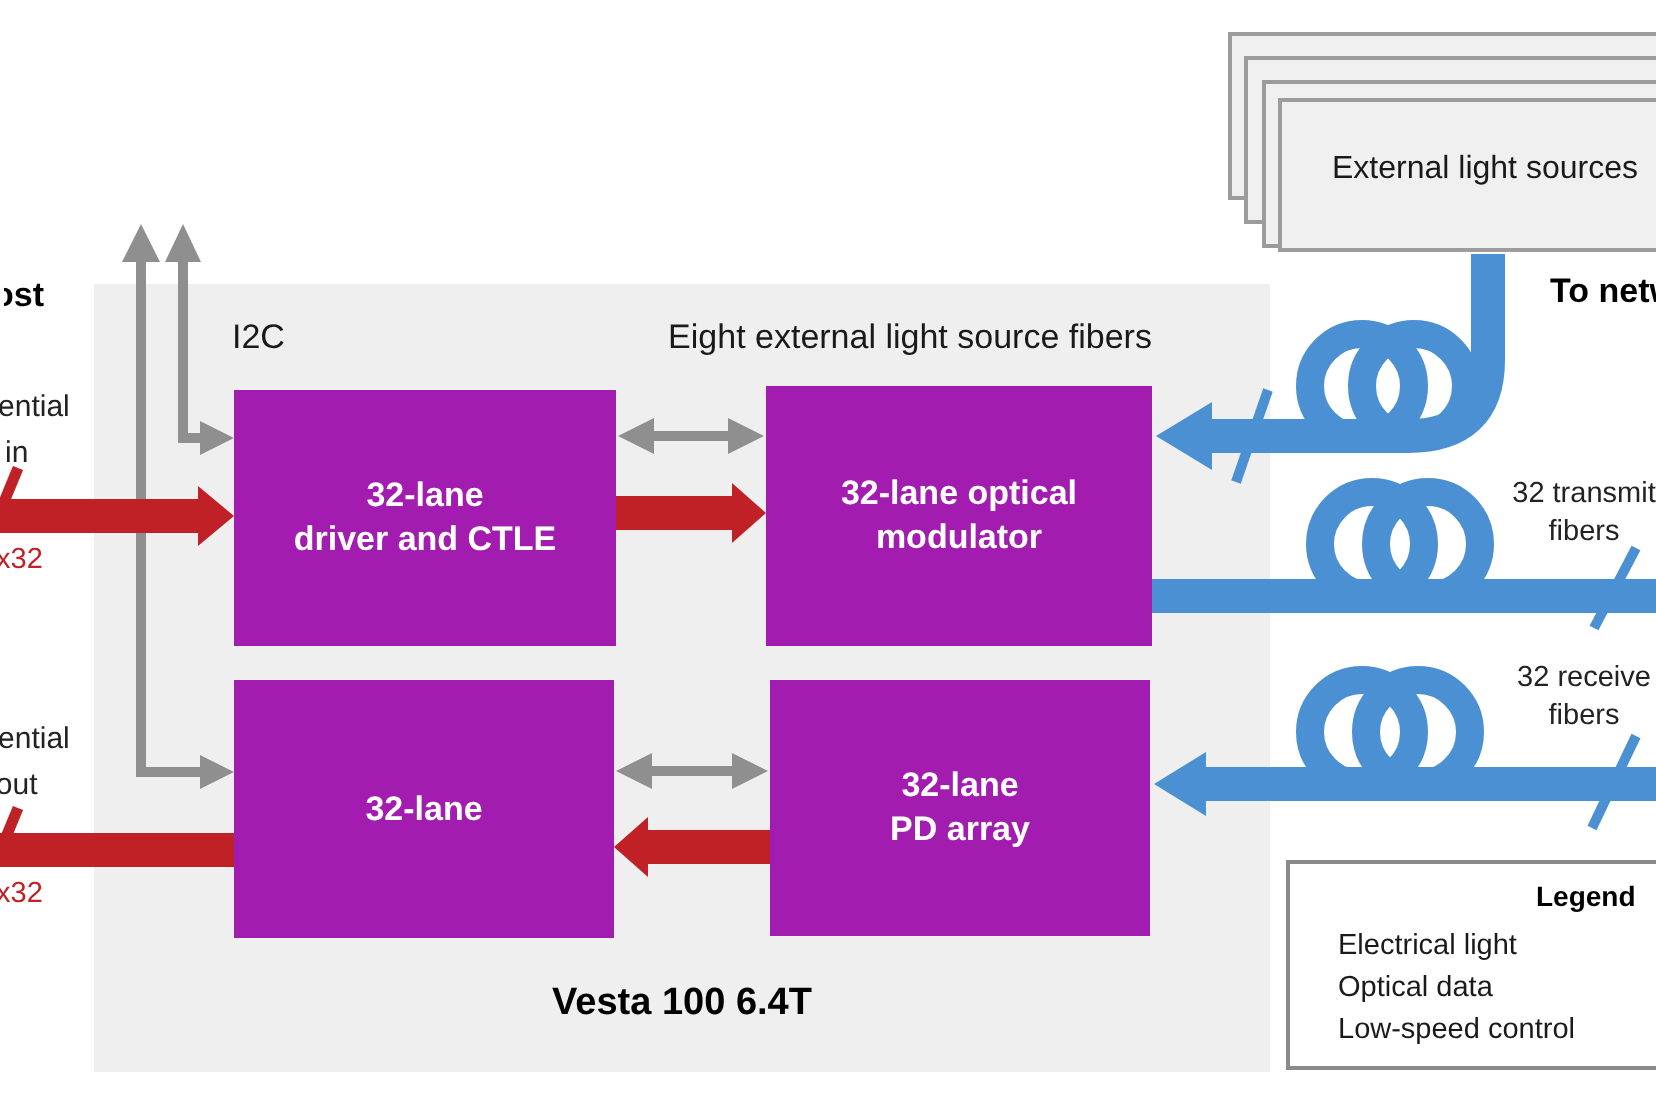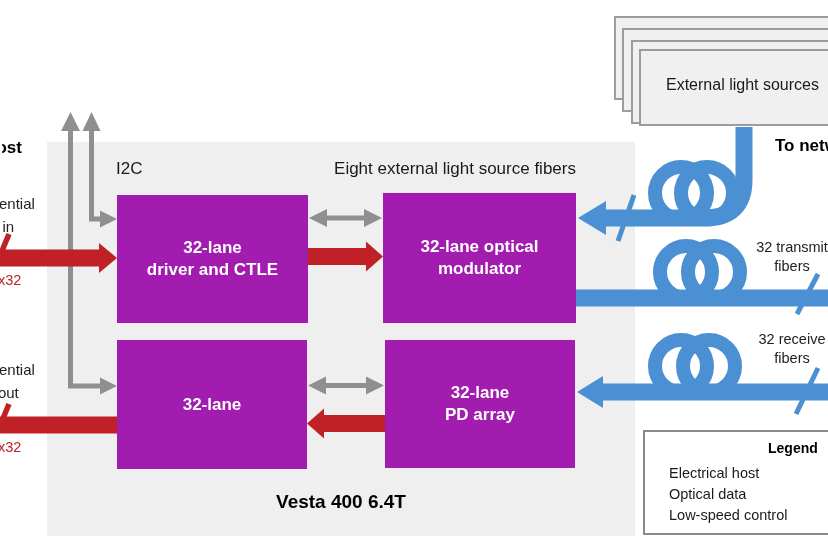--- a/index.html
+++ b/index.html
@@ -128,21 +128,21 @@
   <div id="box-tia" class="abs blk">
     <span>32-lane</span>
   </div>
   <div id="box-pd" class="abs blk">
     <span>32-lane</span>
     <span>PD array</span>
   </div>
 
   <div id="i2c" class="abs txt">I2C</div>
   <div id="fibers-heading" class="abs txt">Eight external light source fibers</div>
-  <div id="vesta" class="abs txt">Vesta 400 6.4T</div>
+  <div id="vesta" class="abs txt">Vesta 100 6.4T</div>
 
   <div id="to-host-clip" class="abs txt">
     <span>To host</span>
   </div>
   <div id="pairs-in" class="abs txt pairlab">
     <div>32 differential</div>
     <div>pairs in</div>
   </div>
   <div id="x32-in" class="abs txt x32">x32</div>
   <div id="pairs-out" class="abs txt pairlab">
@@ -157,18 +157,18 @@
     <div>32 transmit</div>
     <div>fibers</div>
   </div>
   <div id="rx-label" class="abs txt fiberlab">
     <div>32 receive</div>
     <div>fibers</div>
   </div>
 
   <div id="legend" class="abs">
     <div class="title">Legend</div>
-    <div class="row r0">Electrical host</div>
+    <div class="row r0">Electrical light</div>
     <div class="row r1">Optical data</div>
     <div class="row r2">Low-speed control</div>
   </div>
 
 </div>
 
 </body></html>

